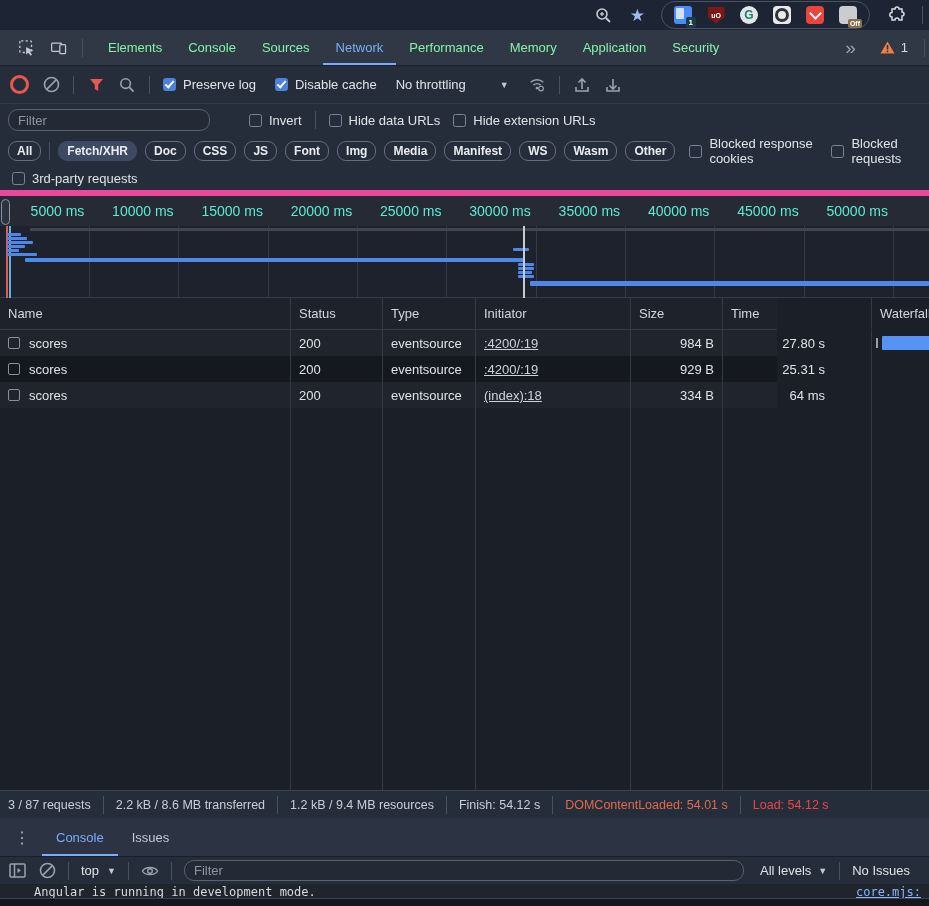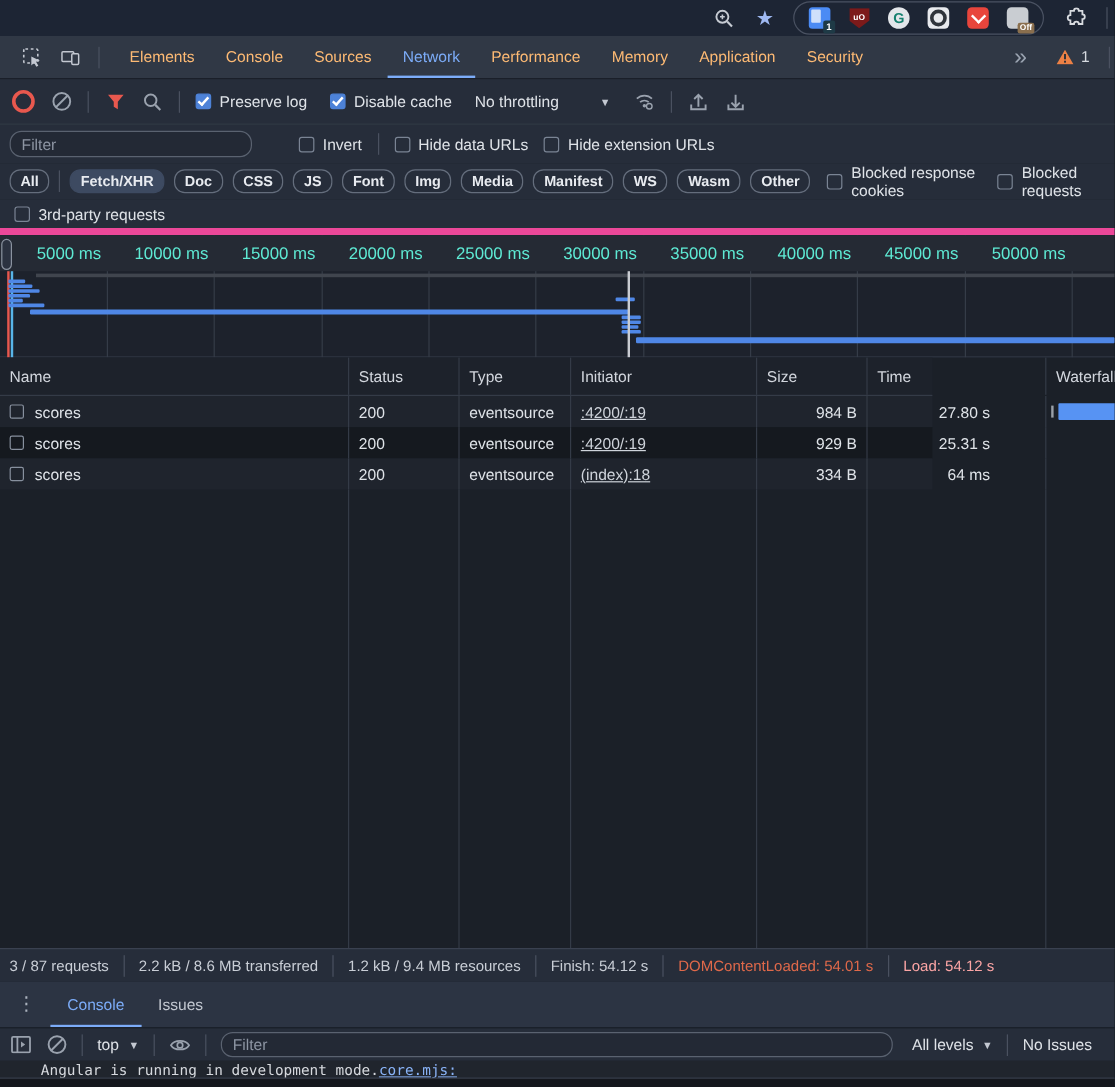--- a/index.html
+++ b/index.html
@@ -27,21 +27,21 @@
   .e-osq{background:#e8eaee;border-radius:4px;}
   .e-osq i{width:8px;height:8px;border:3px solid #2f343b;border-radius:50%;}
   .e-pocket{background:#e8453c;border-radius:4px;}
   .e-pocket i{width:7px;height:7px;border:solid #fff;border-width:0 2px 2px 0;transform:rotate(45deg);margin-top:-4px;}
   .e-off{background:#c9cdd2;border-radius:4px;}
 
   
   .tabbar{position:absolute;left:0;top:30px;width:929px;height:36px;background:#303845;
           display:flex;align-items:center;border-bottom:1px solid #1a1f29;box-sizing:border-box;}
   .tb-icons{display:flex;align-items:center;gap:14px;padding:0 12px 0 18px;}
-  .tab{height:100%;display:flex;align-items:center;padding:0 13px;color:#fdba74;cursor:default;box-sizing:border-box;}
+  .tab{height:100%;display:flex;align-items:center;padding:0 13px;color:#86efac;cursor:default;box-sizing:border-box;}
   .tab.active{color:#7cacf8;border-bottom:2px solid #7cacf8;padding-top:2px;}
   .more-tabs{margin-left:auto;color:#9aa3b0;font-size:19px;padding:0 14px;}
   .warn{display:flex;align-items:center;gap:6px;padding:0 10px;}
   .warn .cnt{color:#d6dae0;}
   .tab-right-div{margin:0 4px 0 6px;}
 
   
   .net-toolbar{position:absolute;left:0;top:66px;width:929px;height:38px;background:#262d3a;
                display:flex;align-items:center;gap:13px;padding:0 10px;box-sizing:border-box;border-bottom:1px solid #343b48;}
   .rec{width:13px;height:13px;border:3px solid #e8584e;border-radius:50%;}
@@ -102,34 +102,34 @@
   .wf-tick{position:absolute;left:4px;top:8px;width:2px;height:10px;background:#9aa0a8;}
   .wf-bar{position:absolute;left:10px;top:6px;width:86px;height:14px;background:#5793f3;border-radius:1px;}
   .tempty{height:382px;}
   .tempty .c{height:100%;}
 
   
   .summary{position:absolute;left:0;top:790px;width:929px;height:28px;background:#262d3a;border-top:1px solid #3a4150;
            display:flex;align-items:center;gap:12px;padding:0 8px;box-sizing:border-box;white-space:nowrap;overflow:hidden;
            font-size:12.5px;color:#c9ced6;}
   .sum-dcl{color:#e0694a;}
-  .sum-load{color:#fca5a5;}
+  .sum-load{color:#ef4444;}
 
   
   .drawer-tabs{position:absolute;left:0;top:818px;width:929px;height:38px;background:#2c3443;
                display:flex;align-items:center;box-sizing:border-box;}
   .kebab{color:#aab1bd;font-size:16px;padding:0 12px 0 14px;}
   .dtab{height:100%;display:flex;align-items:center;padding:0 14px;color:#c3c8d1;box-sizing:border-box;}
   .dtab.active{color:#7cacf8;border-bottom:2.5px solid #7cacf8;padding-top:2.5px;}
   .console-toolbar{position:absolute;left:0;top:856px;width:929px;height:28px;background:#262d3a;border-top:1px solid #1a1f29;
                    display:flex;align-items:center;gap:12px;padding:0 8px;box-sizing:border-box;overflow:hidden;}
   .console-filter-input{width:560px;height:21px;}
   .levels{display:flex;align-items:center;gap:7px;margin-left:4px;white-space:nowrap;}
   .console-msg{position:absolute;left:0;top:884px;width:929px;height:22px;background:#20252d;box-sizing:border-box;}
-  .msgrow{display:flex;justify-content:flex-start;align-items:flex-start;padding:1px 8px 0 34px;height:13px;overflow:hidden;
+  .msgrow{display:flex;justify-content:space-between;align-items:flex-start;padding:1px 8px 0 34px;height:13px;overflow:hidden;
           font-family:"DejaVu Sans Mono",monospace;font-size:12px;color:#d6d9de;border-bottom:1px solid #3a4150;box-sizing:content-box;}
   .src-link{color:#8ab4f8;text-decoration:underline;white-space:nowrap;}
   .msg-bottom{height:8px;background:#14171d;}
   svg{display:block;}
 </style>
 </head>
 <body>
 
 <div class="screen">
 

